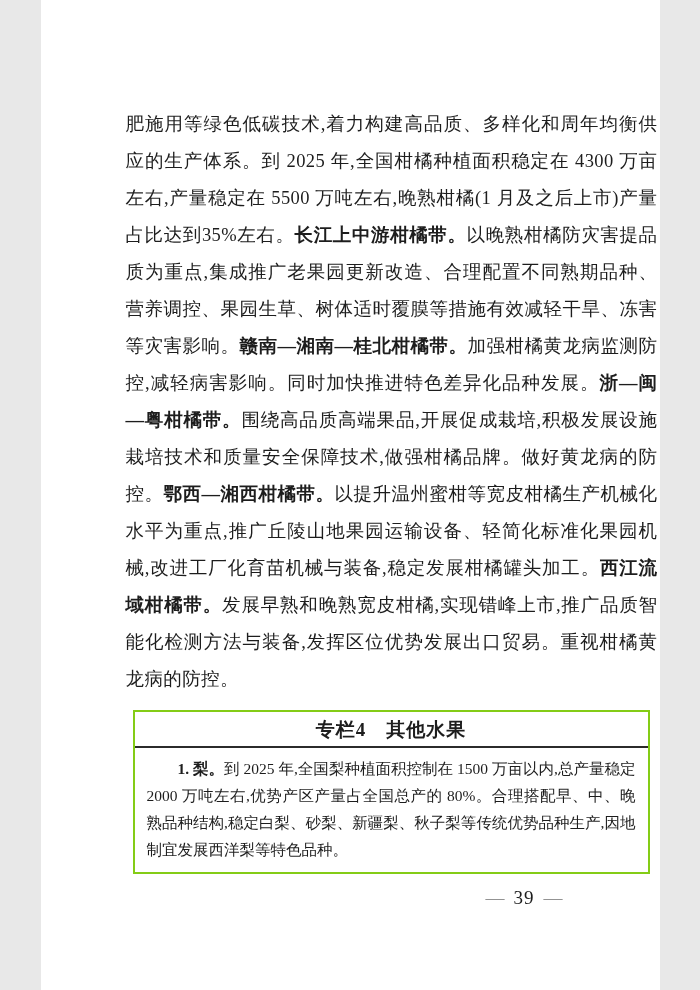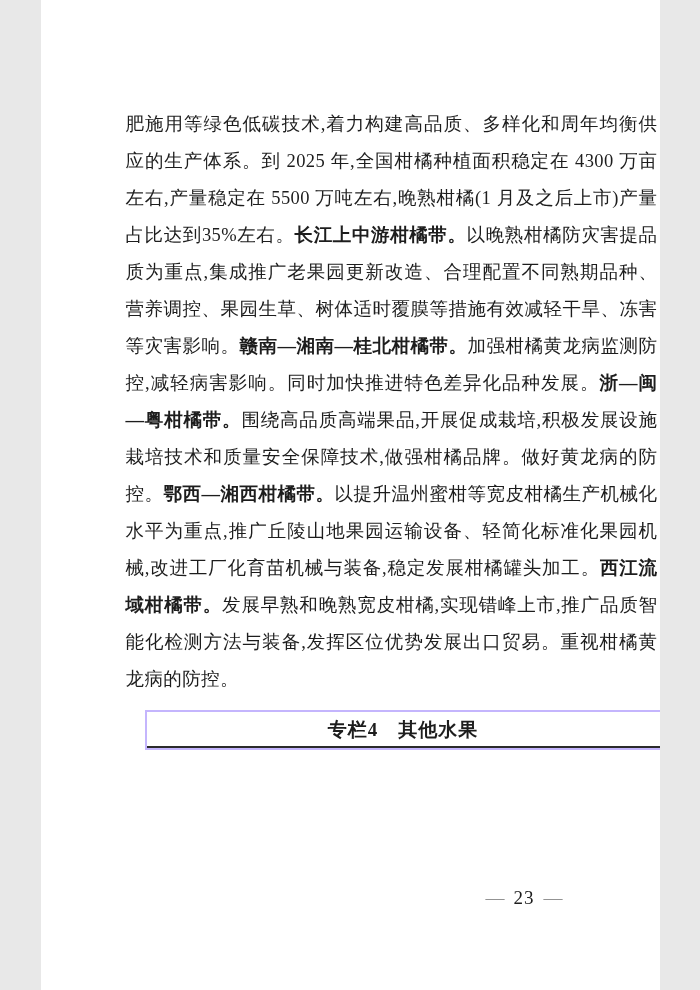--- a/index.html
+++ b/index.html
@@ -21,24 +21,24 @@
     width: 532px;
     font-size: 18.5px;
     line-height: 37px;
     text-align: justify;
     text-justify: inter-ideograph;
     letter-spacing: 0.4px;
   }
   .main-text .seg-bold { font-weight: bold; }
   .callout {
     position: absolute;
-    left: 104px;
+    left: 92px;
     top: 710px;
     width: 517px;
-    border: 2px solid #c4b5fd;
+    border: 2px solid #84cc16;
     background: #ffffff;
   }
   .callout-title {
     text-align: center;
     font-weight: bold;
     font-size: 19px;
     line-height: 23px;
     padding: 6px 0 5px 0;
     border-bottom: 2px solid #2b2b2b;
     letter-spacing: 1px;
@@ -65,19 +65,20 @@
 </style>
 </head>
 <body>
 
 <div class="page">
 
   <div class="main-text"><span class="seg-normal">肥施用等绿色低碳技术,着力构建高品质、多样化和周年均衡供应的生产体系。到 2025 年,全国柑橘种植面积稳定在 4300 万亩左右,产量稳定在 5500 万吨左右,晚熟柑橘(1 月及之后上市)产量占比达到35%左右。</span><span class="seg-bold">长江上中游柑橘带。</span><span class="seg-normal">以晚熟柑橘防灾害提品质为重点,集成推广老果园更新改造、合理配置不同熟期品种、营养调控、果园生草、树体适时覆膜等措施有效减轻干旱、冻害等灾害影响。</span><span class="seg-bold">赣南—湘南—桂北柑橘带。</span><span class="seg-normal">加强柑橘黄龙病监测防控,减轻病害影响。同时加快推进特色差异化品种发展。</span><span class="seg-bold">浙—闽—粤柑橘带。</span><span class="seg-normal">围绕高品质高端果品,开展促成栽培,积极发展设施栽培技术和质量安全保障技术,做强柑橘品牌。做好黄龙病的防控。</span><span class="seg-bold">鄂西—湘西柑橘带。</span><span class="seg-normal">以提升温州蜜柑等宽皮柑橘生产机械化水平为重点,推广丘陵山地果园运输设备、轻简化标准化果园机械,改进工厂化育苗机械与装备,稳定发展柑橘罐头加工。</span><span class="seg-bold">西江流域柑橘带。</span><span class="seg-normal">发展早熟和晚熟宽皮柑橘,实现错峰上市,推广品质智能化检测方法与装备,发挥区位优势发展出口贸易。重视柑橘黄龙病的防控。</span></div>
 
   <div class="callout">
     <div class="callout-title">专栏4　其他水果</div>
+    <div class="callout-body"><span class="seg-bold">1. 梨。</span><span class="seg-normal">到 2025 年,全国梨种植面积控制在 1500 万亩以内,总产量稳定 2000 万吨左右,优势产区产量占全国总产的 80%。合理搭配早、中、晚熟品种结构,稳定白梨、砂梨、新疆梨、秋子梨等传统优势品种生产,因地制宜发展西洋梨等特色品种。</span></div>
   </div>
 
   <div class="footer">
-    <span class="dash" style="color: rgb(143, 143, 143);">—</span><span class="page-num">23</span><span class="dash" style="color: rgb(143, 143, 143);">—</span>
+    <span class="dash" style="color: rgb(143, 143, 143);">—</span><span class="page-num">39</span><span class="dash" style="color: rgb(143, 143, 143);">—</span>
   </div>
 
 </div>
 
 </body></html>

